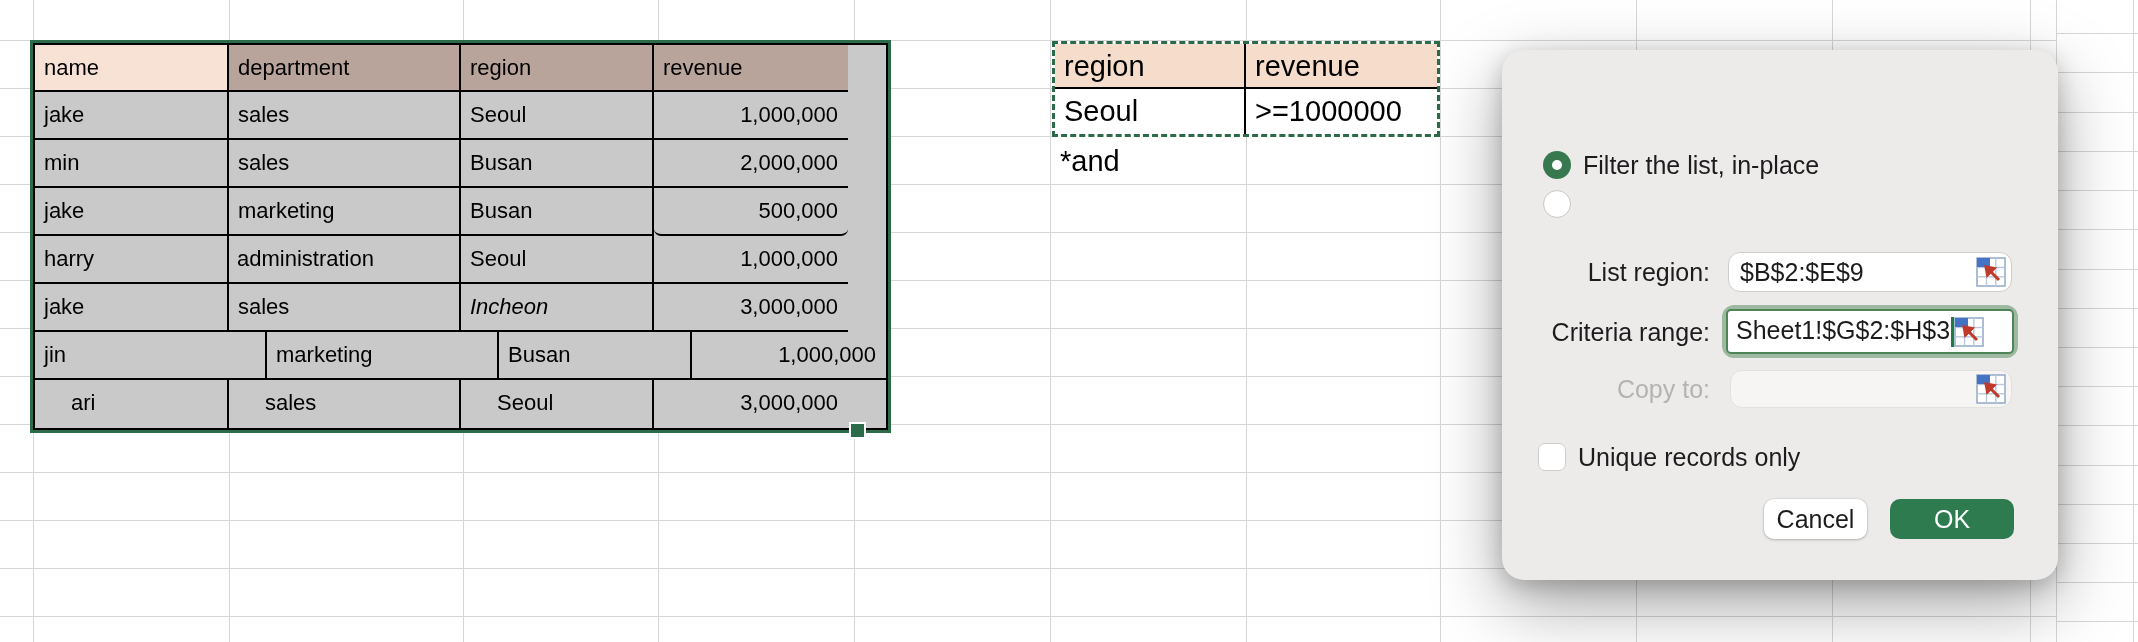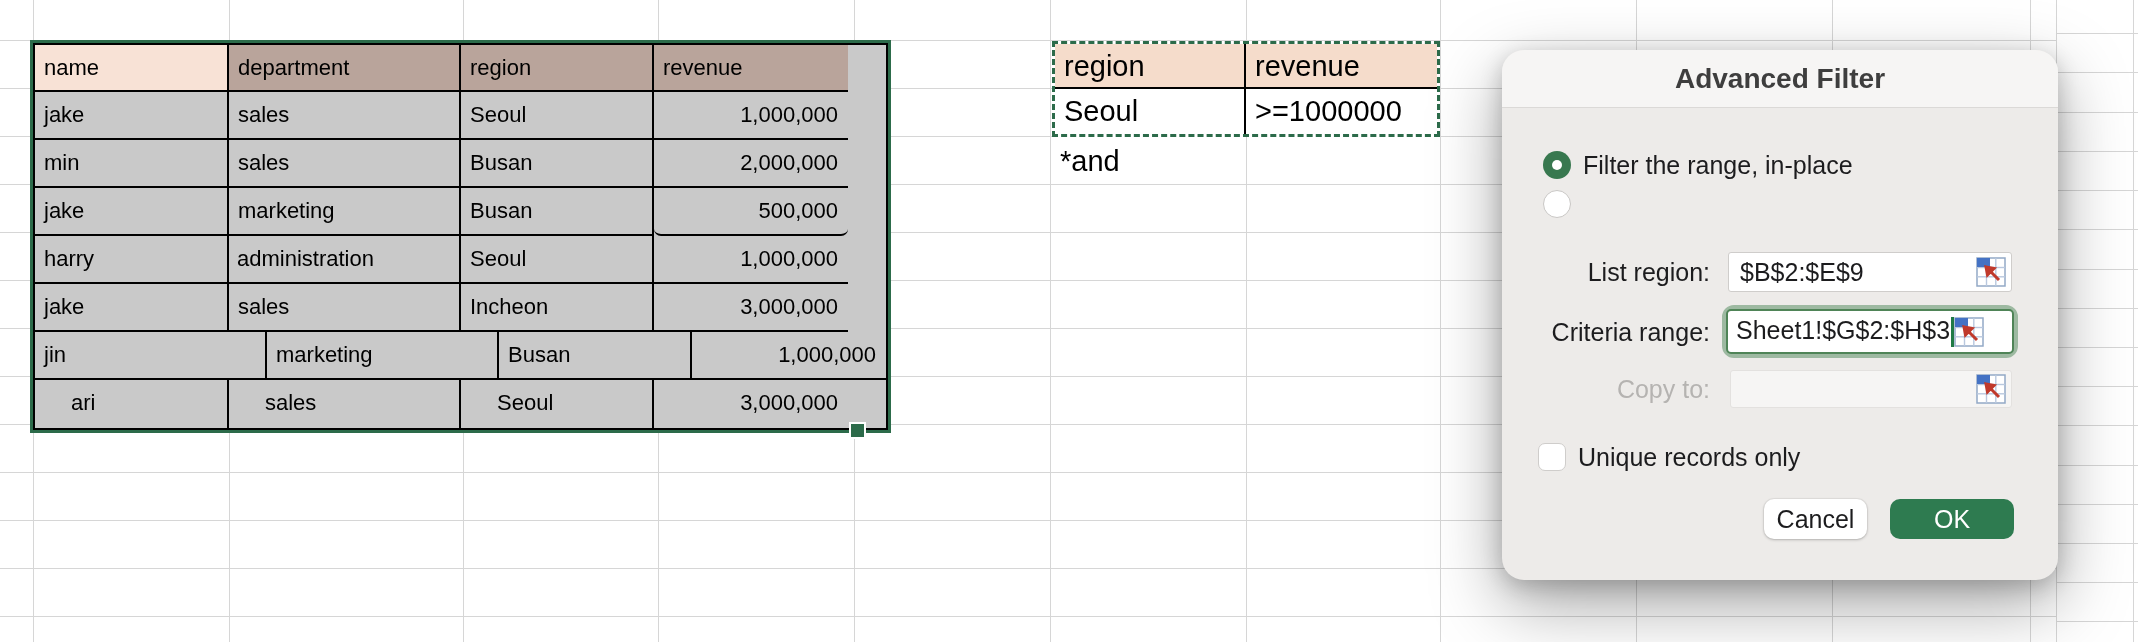--- a/index.html
+++ b/index.html
@@ -33,21 +33,21 @@
           background:#edebe9;box-shadow:0 25px 70px rgba(0,0,0,.35),0 6px 22px rgba(0,0,0,.20);
           overflow:hidden;font-size:25px;color:#1c1c1e;}
   #dialog-title{height:57px;background:#f6f5f4;border-bottom:1px solid #dbd9d7;
                 text-align:center;line-height:58px;font-weight:bold;font-size:28px;color:#3e3e3e;}
   .radio{position:absolute;width:28px;height:28px;border-radius:50%;box-sizing:border-box;}
   .radio.on{background:#38784f;}
   .radio.on::after{content:"";position:absolute;left:9px;top:9px;width:10px;height:10px;border-radius:50%;background:#fff;}
   .radio.off{background:#fff;border:1.5px solid #c9c7c5;}
   .dlabel{position:absolute;white-space:nowrap;}
   .rightlab{position:absolute;width:208px;text-align:right;white-space:nowrap;}
-  .field{position:absolute;box-sizing:border-box;background:#fff;border:1px solid #cfcdcb;border-radius:3px;
+  .field{position:absolute;box-sizing:border-box;background:#fff;border:1px solid #cfcdcb;border-radius:12px;
          display:flex;align-items:center;}
   .field .val{flex:1;padding-left:11px;font-size:25px;white-space:nowrap;overflow:hidden;}
   .rangeicon{width:30px;height:30px;margin-right:5px;flex:none;}
   #criteria-ring{position:absolute;left:220px;top:255px;width:296px;height:53px;box-sizing:border-box;
                  border:4px solid #9db9a1;border-radius:12px;background:#9db9a1;}
   #criteria-field{position:absolute;left:0;top:0;width:288px;height:45px;box-sizing:border-box;
                   background:#fff;border:2px solid #4f8457;border-radius:5px;display:flex;align-items:center;}
   .caret{display:inline-block;width:3px;height:30px;background:#1f7a46;vertical-align:middle;margin-left:1px;}
   #copyto-field{background:#f6f5f4;border:1px solid #e3e1df;}
   #unique-box{position:absolute;left:36px;top:393px;width:28px;height:28px;box-sizing:border-box;
@@ -135,21 +135,21 @@
         </div>
         <div class="trow">
           <div class="tcell first body" style="width: 194px;">harry</div>
           <div class="tcell body" style="width: 232px; padding-left: 8px;">administration</div>
           <div class="tcell body" style="width: 193px;">Seoul</div>
           <div class="tcell num body" style="width: 194px;">1,000,000</div>
         </div>
         <div class="trow">
           <div class="tcell first body" style="width: 194px;">jake</div>
           <div class="tcell body" style="width: 232px;">sales</div>
-          <div class="tcell body" style="width: 193px;">Incheon</div>
+          <div class="tcell body" style="width: 193px; font-style: italic;">Incheon</div>
           <div class="tcell num body" style="width: 194px;">3,000,000</div>
         </div>
         <div class="trow">
           <div class="tcell first body" style="width: 232px;">jin</div>
           <div class="tcell body" style="width: 232px;">marketing</div>
           <div class="tcell body" style="width: 193px;">Busan</div>
           <div class="tcell num body" style="width: 194px;">1,000,000</div>
         </div>
         <div class="trow">
           <div class="tcell first body" style="width: 194px;">ari</div>
@@ -167,24 +167,23 @@
         <div class="ccell">revenue</div>
       </div>
       <div class="crow">
         <div class="ccell">Seoul</div>
         <div class="ccell">&gt;=1000000</div>
       </div>
     </div>
   <div id="and-note">*and</div>
 
   <div id="dialog">
-    <div id="dialog-title">Advanced Filter</div>
 
     <div class="radio on" style="left:41px;top:101px;"></div>
-    <div class="dlabel" style="left:81px;top:101px;line-height:28px;">Filter the range, in-place</div>
+    <div class="dlabel" style="left:81px;top:101px;line-height:28px;">Filter the list, in-place</div>
 
     <div class="radio off" style="left:41px;top:140px;"></div>
 
     <div class="rightlab" style="left:0;top:208px;">List region:</div>
     <div class="field" style="left:226px;top:202px;width:284px;height:40px;">
       <div class="val">$B$2:$E$9</div>
       <svg class="rangeicon" viewBox="0 0 30 30">
         <rect x="1" y="1" width="28" height="28" fill="#fff" stroke="#93a9c6" stroke-width="1.5"></rect>
         <line x1="1" y1="10.5" x2="29" y2="10.5" stroke="#b9c8de" stroke-width="1.4"></line>
         <line x1="1" y1="19.8" x2="29" y2="19.8" stroke="#b9c8de" stroke-width="1.4"></line>

